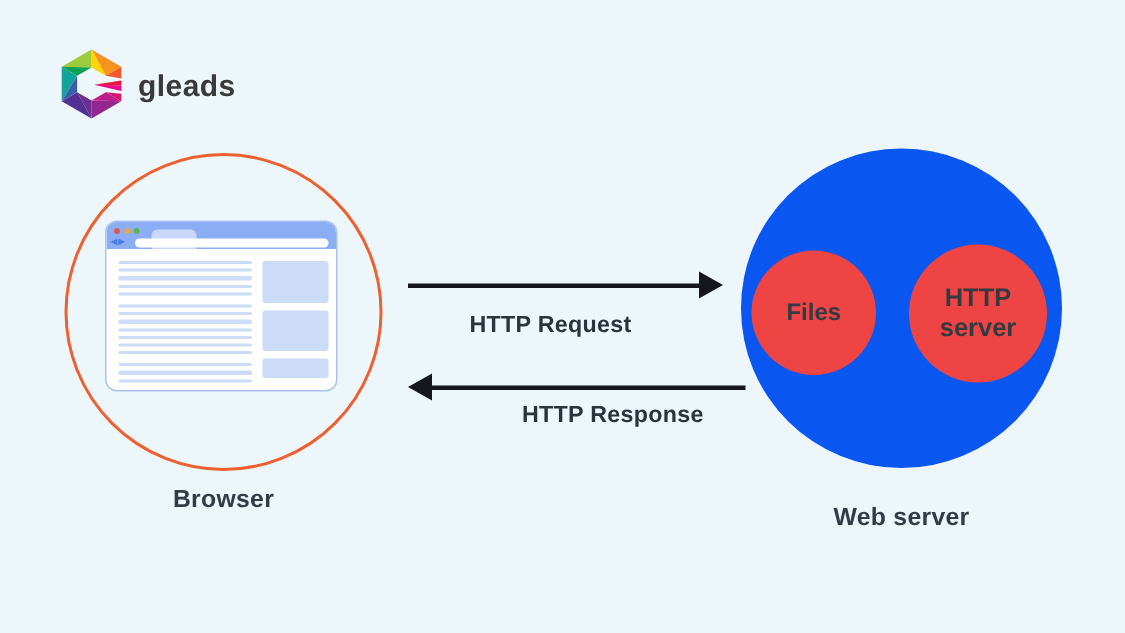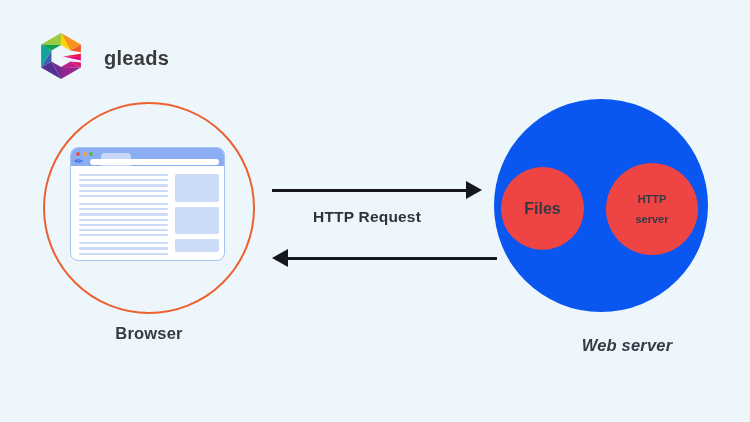--- a/index.html
+++ b/index.html
@@ -4,21 +4,21 @@
 <style>
   html,body{margin:0;padding:0;}
   .canvas{
     position:relative;
     width:750px;height:422px;
     background:#edf6fb;
     font-family:"Liberation Sans", sans-serif;
     overflow:hidden;
   }
   
-  .logo{position:absolute;left:38px;top:32px;display:flex;align-items:center;gap:20px;}
+  .logo{position:absolute;left:38px;top:32px;display:flex;align-items:center;gap:8px;}
   .logo-icon{width:46px;height:48px;display:block;}
   .brand-text{font-size:20px;font-weight:bold;color:#3a3a3a;letter-spacing:.3px;padding-top:4px;}
   
   .browser-circle{
     position:absolute;left:43px;top:102px;width:212px;height:212px;
     border:2px solid #ed6030;border-radius:50%;box-sizing:border-box;background:transparent;
   }
   .browser-window{
     position:absolute;left:70px;top:147px;width:155px;height:114px;
     background:#ffffff;border:1.5px solid #a9c2f4;border-radius:8px;box-sizing:border-box;overflow:hidden;
@@ -52,25 +52,25 @@
   
   .server-circle{
     position:absolute;left:494px;top:99px;width:214px;height:213px;border-radius:50%;background:#0956f0;
   }
   .inner-circle{
     position:absolute;border-radius:50%;background:#ef4444;
     display:flex;flex-direction:column;align-items:center;justify-content:center;
     font-weight:bold;color:#333a42;text-align:center;
   }
   .files-circle{left:501px;top:167px;width:83px;height:83px;font-size:16px;}
-  .http-circle{left:606px;top:163px;width:92px;height:92px;font-size:11px;line-height:20px;}
+  .http-circle{left:606px;top:163px;width:92px;height:92px;font-size:17px;line-height:20px;}
   
   .node-label{position:absolute;font-size:16.5px;font-weight:bold;color:#333c46;text-align:center;letter-spacing:.2px;}
   .browser-label{left:43px;top:324px;width:212px;}
-  .server-label{left:520px;top:336px;width:214px;font-style:italic;}
+  .server-label{left:494px;top:336px;width:214px;}
 </style>
 </head>
 <body>
 
 <div class="canvas">
 
   <div class="logo">
     <svg class="logo-icon" viewBox="0 0 50 52" xmlns="http://www.w3.org/2000/svg">
       <polygon points="3.4,13.5 25,1 25,14" fill="#9ccb3c"></polygon>
       <polygon points="3.4,13.5 25,14 14.6,20" fill="#0ea24f"></polygon>
@@ -139,20 +139,21 @@
   </div>
 
   <div class="node-label browser-label">Browser</div>
 
   <div class="arrow-line req-line"></div>
   <div class="req-head"></div>
   <div class="arrow-label req-label">HTTP Request</div>
 
   <div class="arrow-line res-line"></div>
   <div class="res-head"></div>
+  <div class="arrow-label res-label">HTTP Response</div>
 
   <div class="server-circle"></div>
   <div class="inner-circle files-circle">
     <span>Files</span>
   </div>
   <div class="inner-circle http-circle">
     <span>HTTP</span>
     <span>server</span>
   </div>
 

